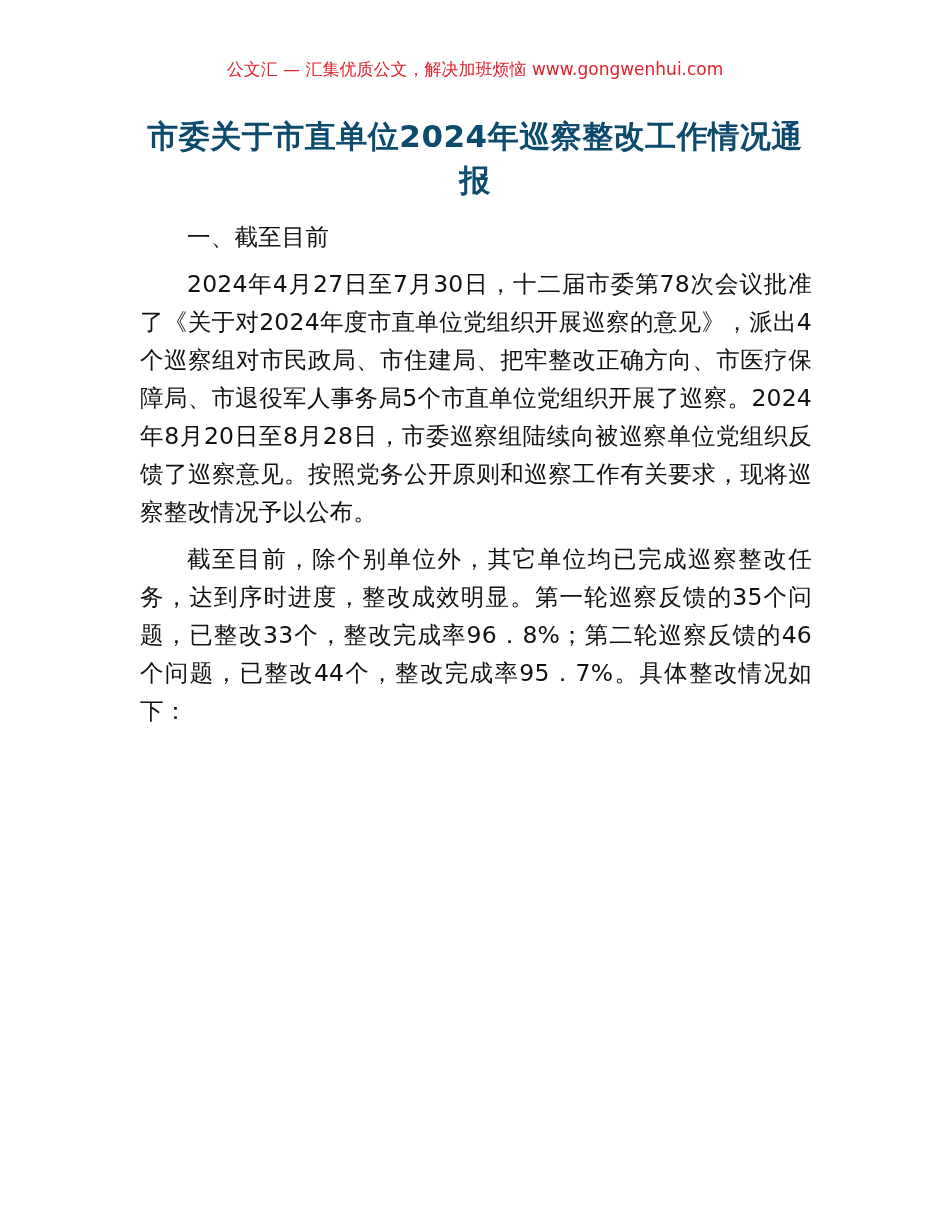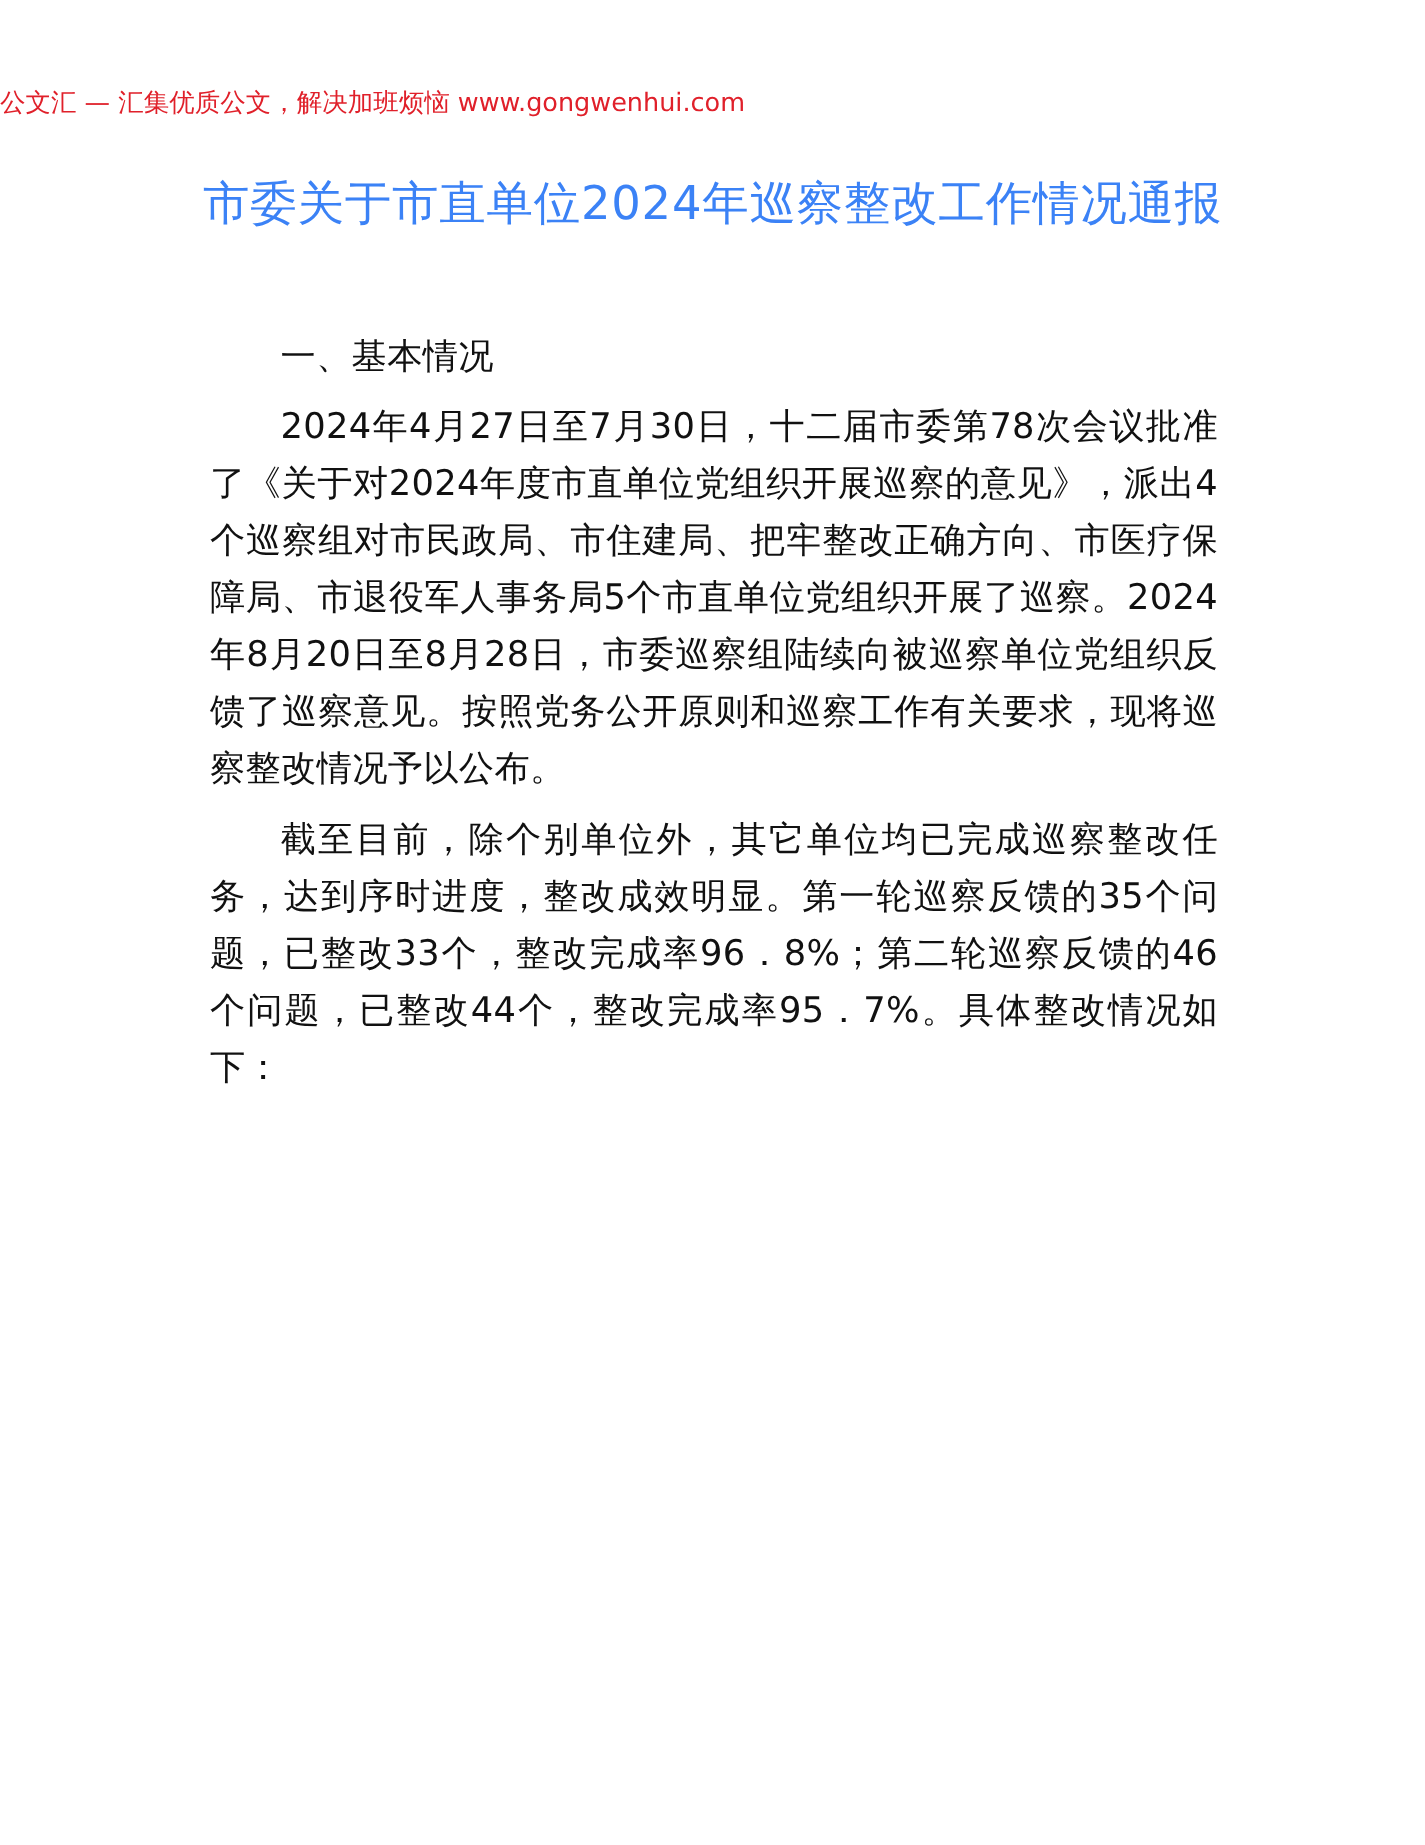--- a/index.html
+++ b/index.html
@@ -13,35 +13,37 @@
       position: relative;
       overflow: hidden;
       font-family: "DejaVu Sans", "Liberation Sans", sans-serif;
       color: #111111;
     }
     .watermark {
       position: absolute;
       top: 57px;
       left: 0;
       width: 950px;
+      text-align: center;
       font-size: 17px;
       line-height: 24px;
       color: #e0202a;
       letter-spacing: 0px;
     }
     .title {
       position: absolute;
       top: 114px;
       left: 135px;
       width: 680px;
       text-align: center;
       font-size: 31px;
       line-height: 44px;
-      color: #3b82f6;
+      color: #0c4a6e;
       letter-spacing: 0.5px;
+      font-weight: bold;
     }
     .content {
       position: absolute;
       top: 218px;
       left: 140px;
       width: 672px;
     }
     .para {
       font-size: 23.5px;
       line-height: 38px;
@@ -61,19 +63,19 @@
     }
   </style>
 </head>
 <body>
 
 <div class="watermark">公文汇 — 汇集优质公文，解决加班烦恼 www.gongwenhui.com</div>
 
 <div class="title">市委关于市直单位2024年巡察整改工作情况通报</div>
 
 <div class="content">
-  <p class="para heading">一、基本情况</p>
+  <p class="para heading">一、截至目前</p>
   <div class="gap"></div>
   <p class="para">2024年4月27日至7月30日，十二届市委第78次会议批准了《关于对2024年度市直单位党组织开展巡察的意见》，派出4个巡察组对市民政局、市住建局、把牢整改正确方向、市医疗保障局、市退役军人事务局5个市直单位党组织开展了巡察。2024年8月20日至8月28日，市委巡察组陆续向被巡察单位党组织反馈了巡察意见。按照党务公开原则和巡察工作有关要求，现将巡察整改情况予以公布。</p>
   <div class="gap"></div>
   <p class="para">截至目前，除个别单位外，其它单位均已完成巡察整改任务，达到序时进度，整改成效明显。第一轮巡察反馈的35个问题，已整改33个，整改完成率96．8%；第二轮巡察反馈的46个问题，已整改44个，整改完成率95．7%。具体整改情况如下：</p>
   <div class="gap"></div>
 </div>
 
 </body></html>

